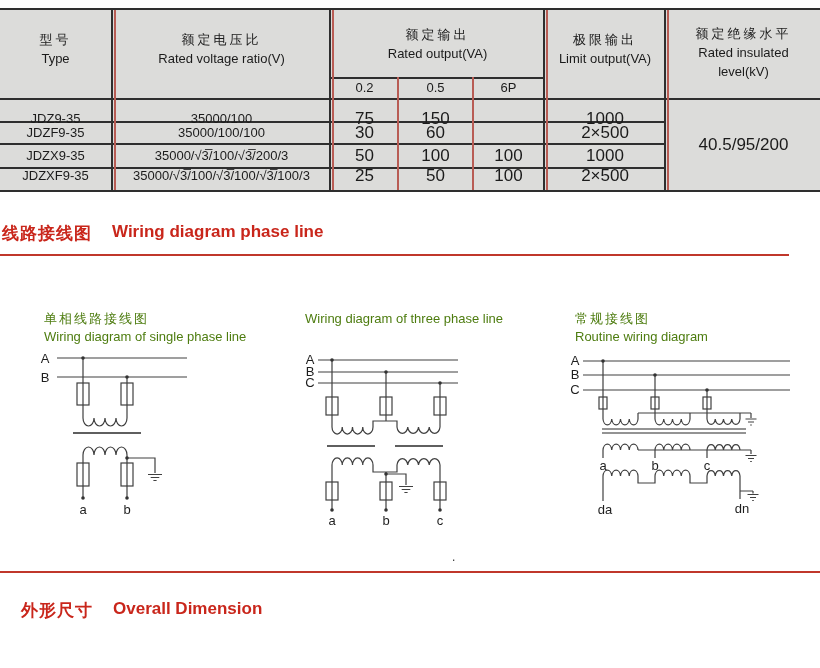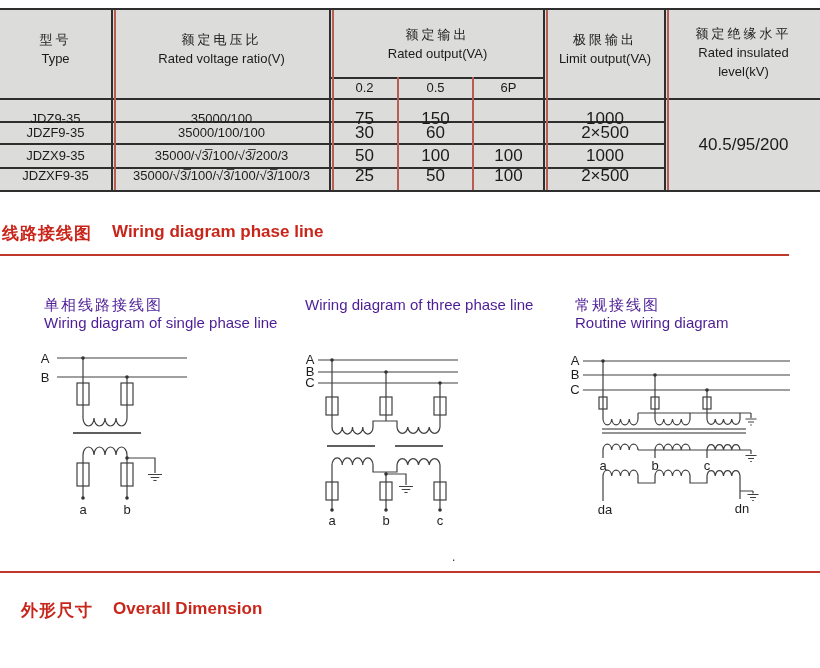--- a/index.html
+++ b/index.html
@@ -22,21 +22,21 @@
   .hd-tall{top:2px;height:88px;padding-bottom:10px;box-sizing:border-box;}
   .hd-out{left:332px;width:211px;top:2px;height:67px;}
   .hd-sub{top:69px;height:21px;}
   .r1{top:96px;height:28px}.r2{top:113px;height:22px}.r3{top:135px;height:24px}.r4{top:159px;height:16px}
   .ins-merged{top:90px;height:92px;}
   
   .sec-head{position:absolute;display:flex;gap:20px;font-size:17px;font-weight:bold;color:#c9261b;white-space:nowrap;}
   .sec-head .zh2{letter-spacing:1px;}
   .rule{position:absolute;height:2px;background:#c0372b;}
   
-  .cap{position:absolute;font-size:15px;line-height:18px;color:#4c1d95;}
+  .cap{position:absolute;font-size:13px;line-height:18px;color:#4d7c0f;margin-top:14px;}
   .cap .czh{letter-spacing:2px;}
   
   svg{position:absolute;overflow:visible;}
   .wire{stroke:#404040;stroke-width:1.2;fill:none;}
   .core{stroke:#5f5f5f;stroke-width:2;fill:none;}
   .core2{stroke:#707070;stroke-width:1.6;fill:none;}
   .dot{fill:#333;}
   .lbl{font-size:13px;fill:#1e1e1e;text-anchor:middle;}
   .stray{position:absolute;font-size:12px;color:#333;}
 </style>

